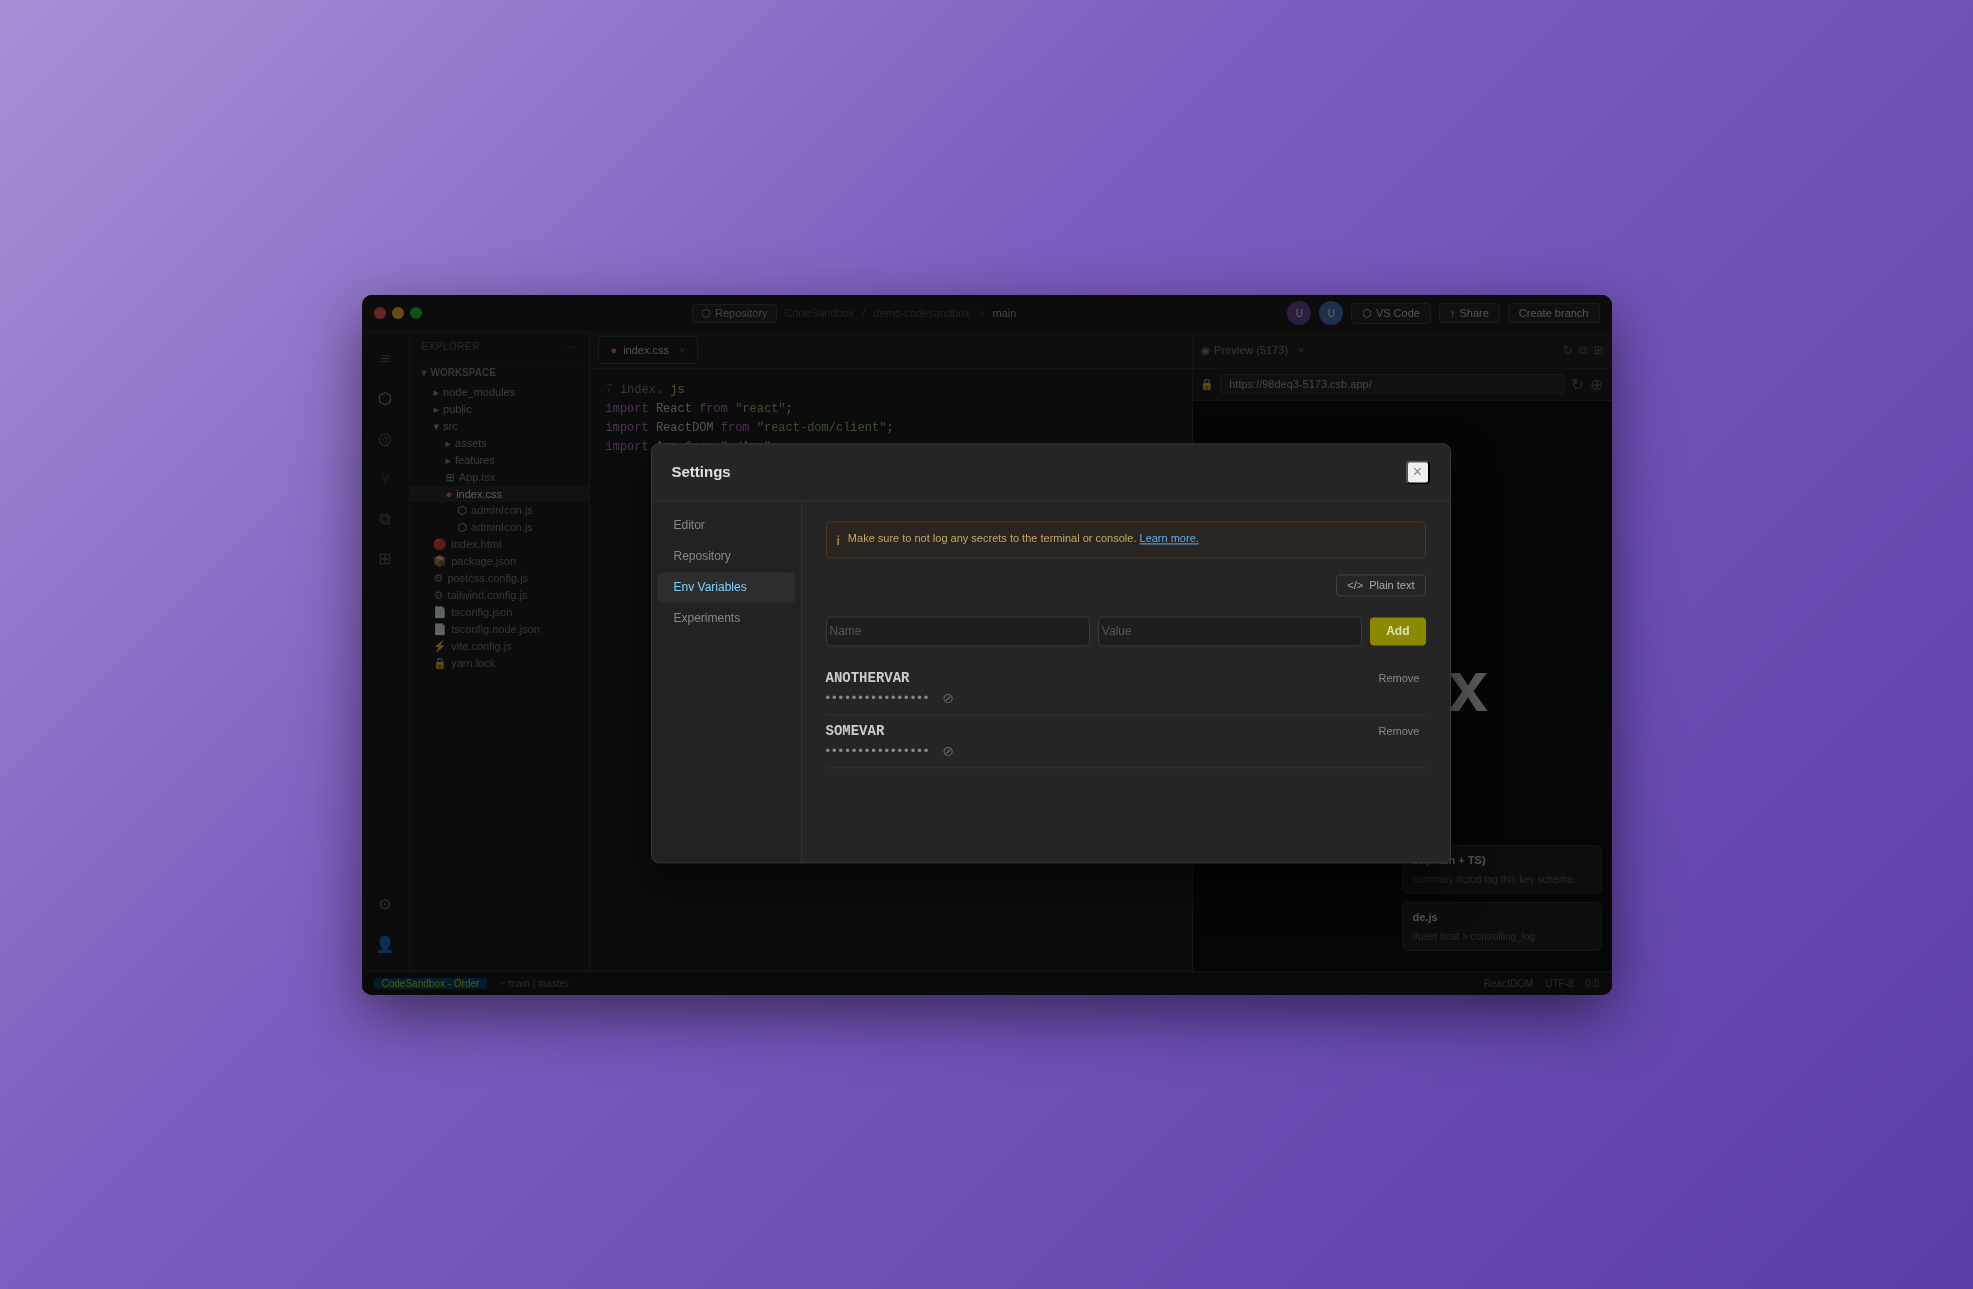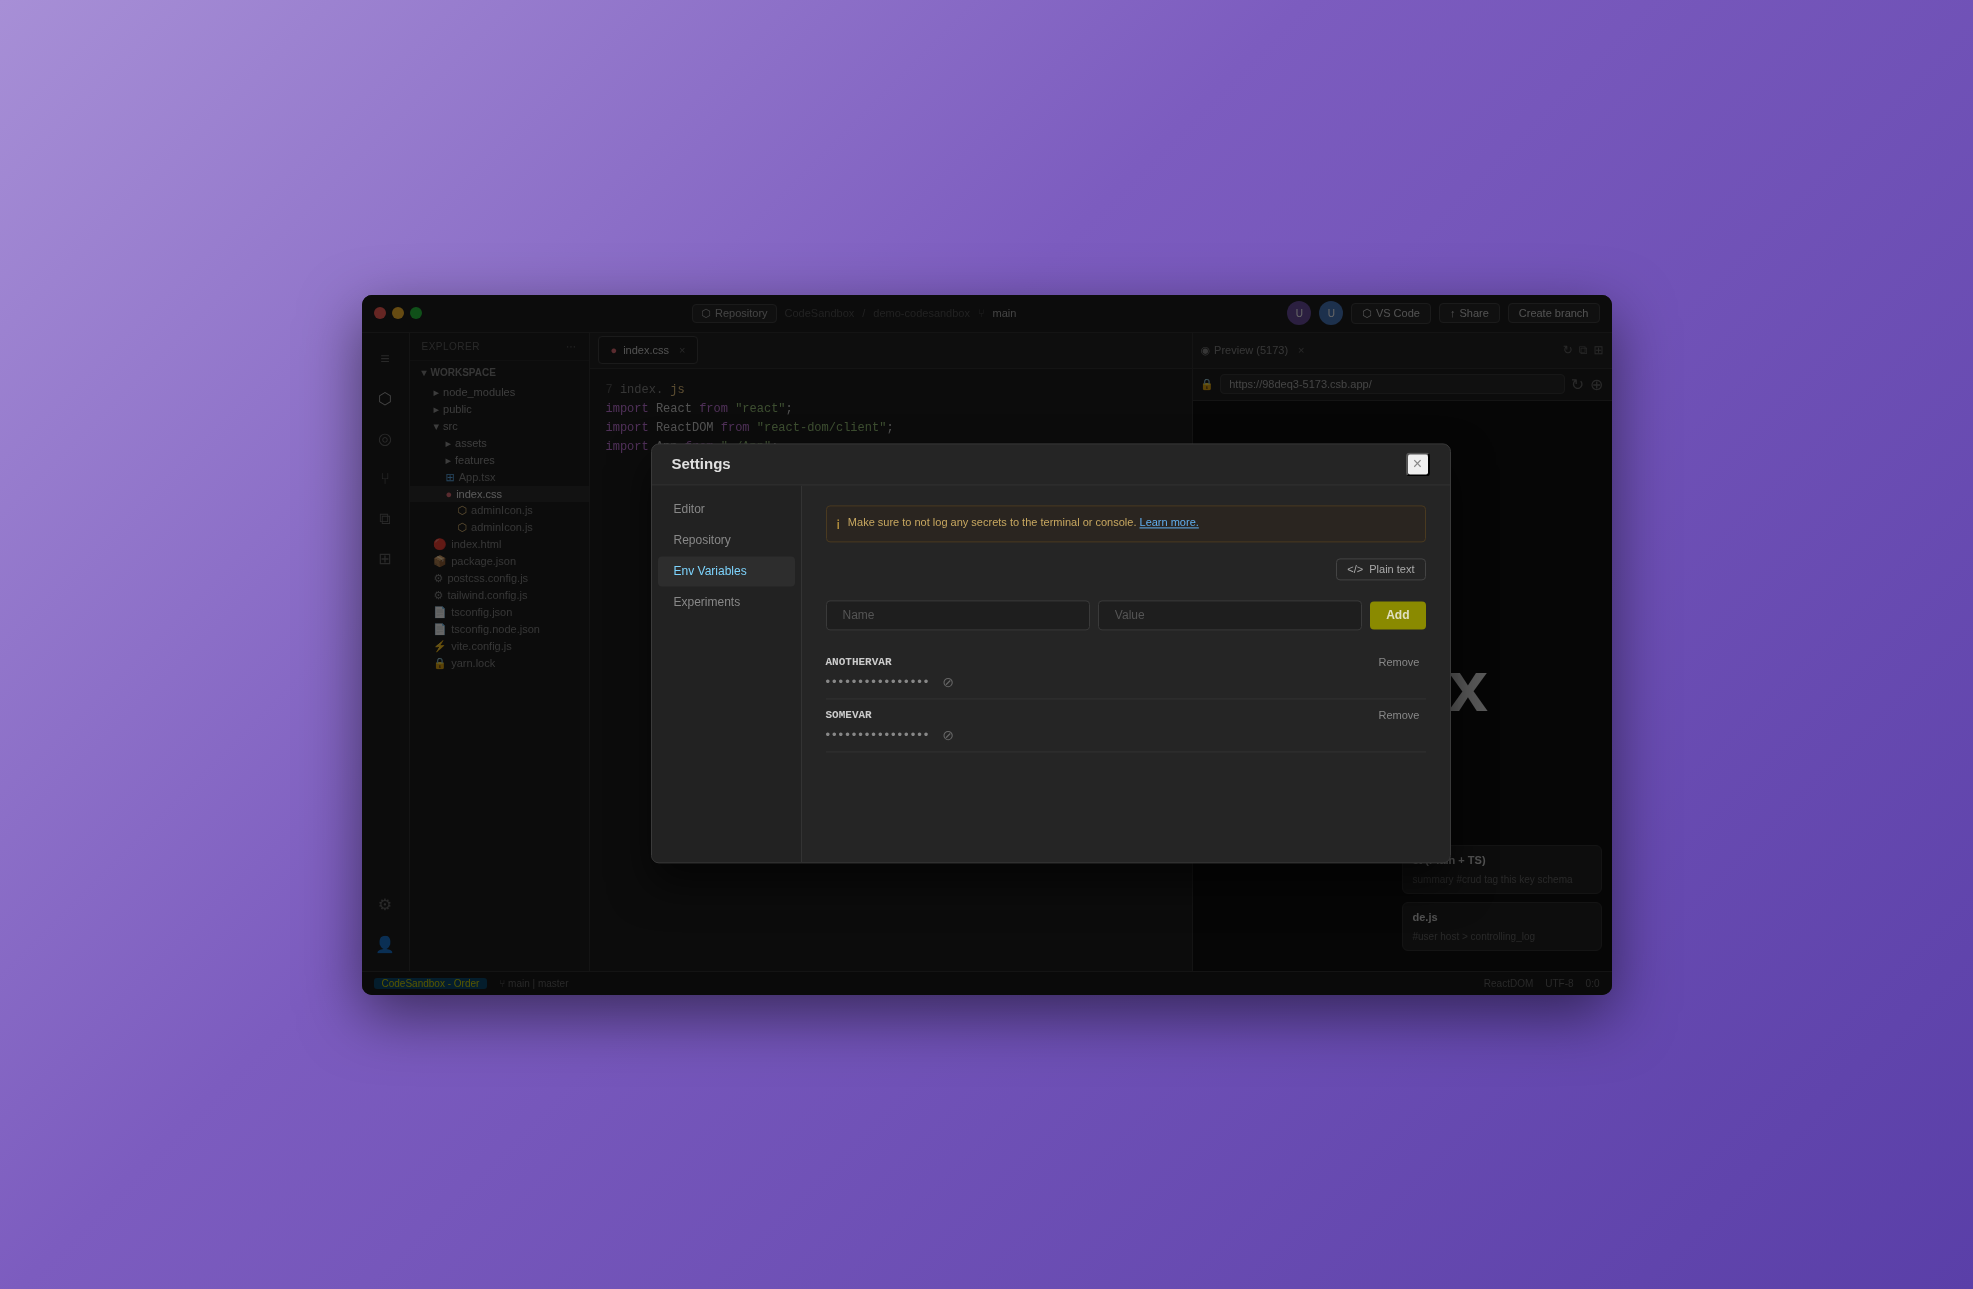--- a/index.html
+++ b/index.html
@@ -305,21 +305,21 @@
       background: #252525;
       border: 1px solid #3a3a3a;
       border-radius: 8px;
       z-index: 11;
       display: flex;
       flex-direction: column;
       overflow: hidden;
       box-shadow: 0 20px 40px rgba(0,0,0,0.6);
     }
     .modal-header {
-      padding: 8px 20px;
+      padding: 16px 20px;
       border-bottom: 1px solid #333;
       display: flex; align-items: center; justify-content: space-between;
     }
     .modal-title {
       font-size: 15px; font-weight: 600; color: #e0e0e0;
     }
     .modal-close {
       width: 24px; height: 24px;
       display: flex; align-items: center; justify-content: center;
       cursor: pointer;
@@ -406,21 +406,21 @@
       display: flex;
       gap: 8px;
       margin-bottom: 16px;
       align-items: center;
     }
     .env-input {
       flex: 1;
       background: #1e1e1e;
       border: 1px solid #3a3a3a;
       border-radius: 4px;
-      padding: 7px 16px;
+      padding: 7px 3px;
       font-size: 12px;
       color: #ccc;
       outline: none;
     }
     .env-input::placeholder { color: #555; }
     .add-btn {
       background: #8a8a00;
       border: none;
       border-radius: 4px;
       padding: 7px 16px;
@@ -433,21 +433,21 @@
     .env-list { }
     .env-item {
       border-bottom: 1px solid #333;
       padding: 8px 0;
     }
     .env-item-header {
       display: flex; align-items: center; justify-content: space-between;
       margin-bottom: 4px;
     }
     .env-var-name {
-      font-size: 11px;
+      font-size: 14px;
       color: #ccc;
       font-weight: 600;
       font-family: 'Courier New', monospace;
     }
     .env-remove-btn {
       background: transparent;
       border: none;
       font-size: 11px;
       color: #888;
       cursor: pointer;

